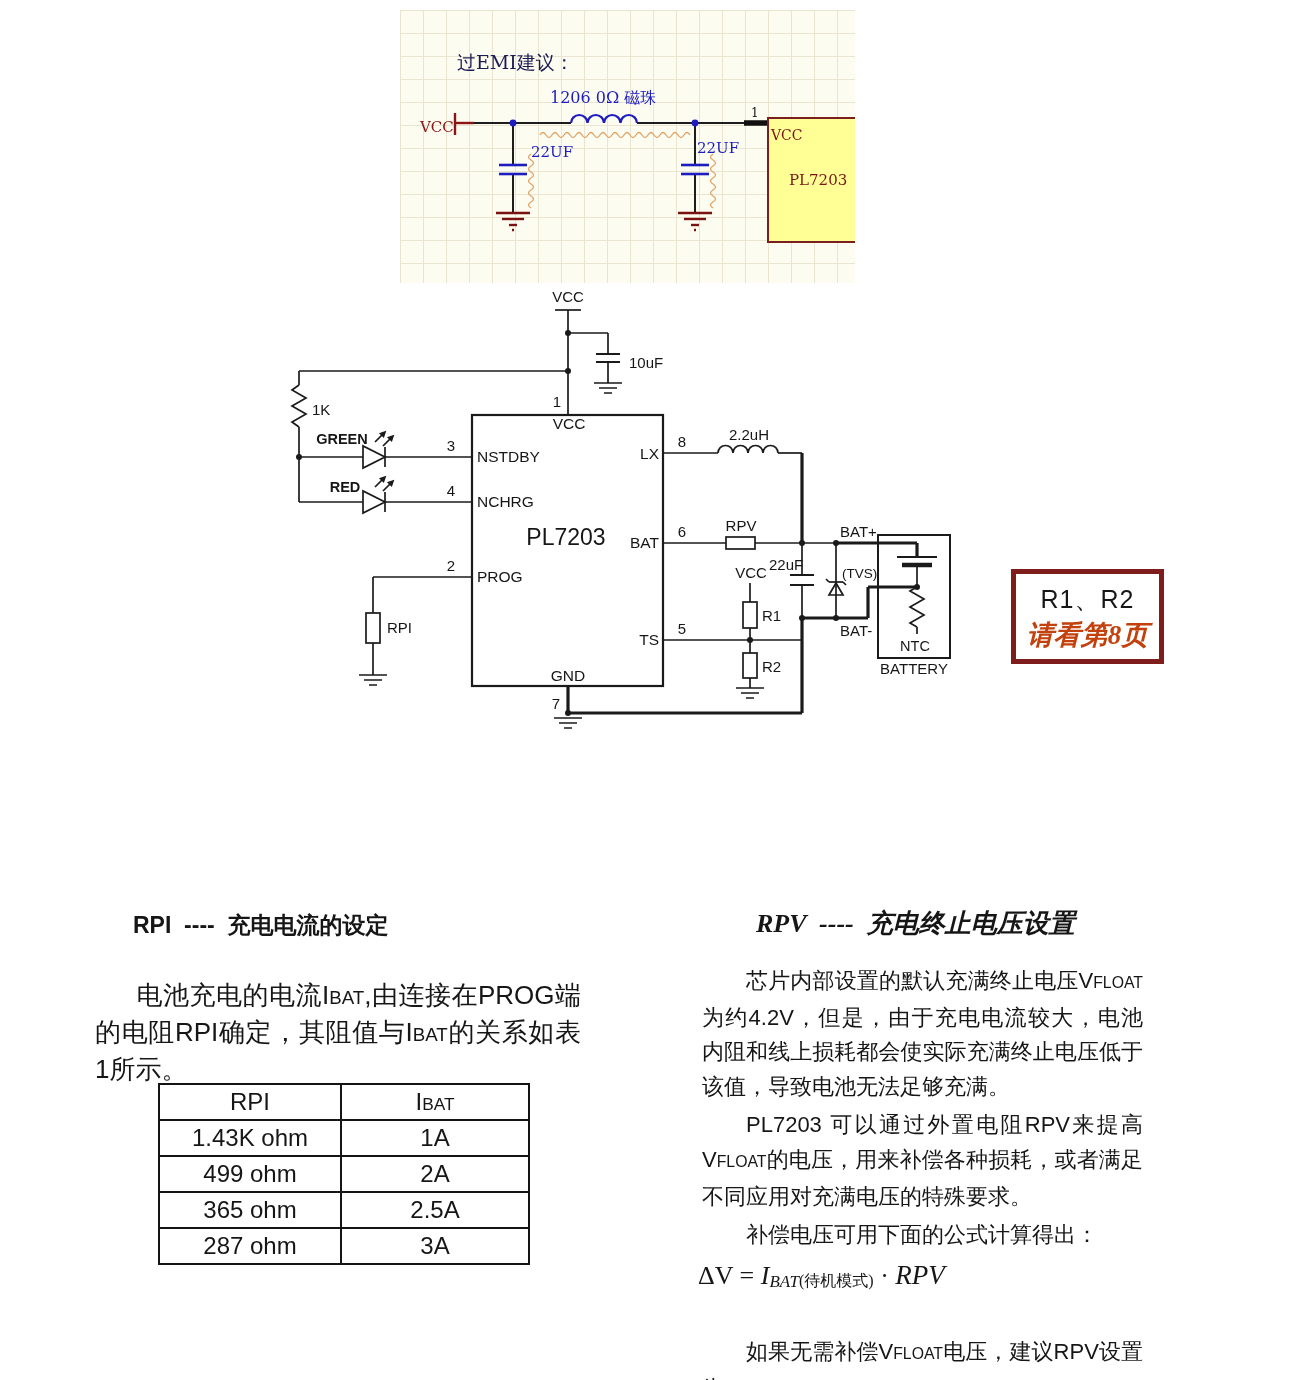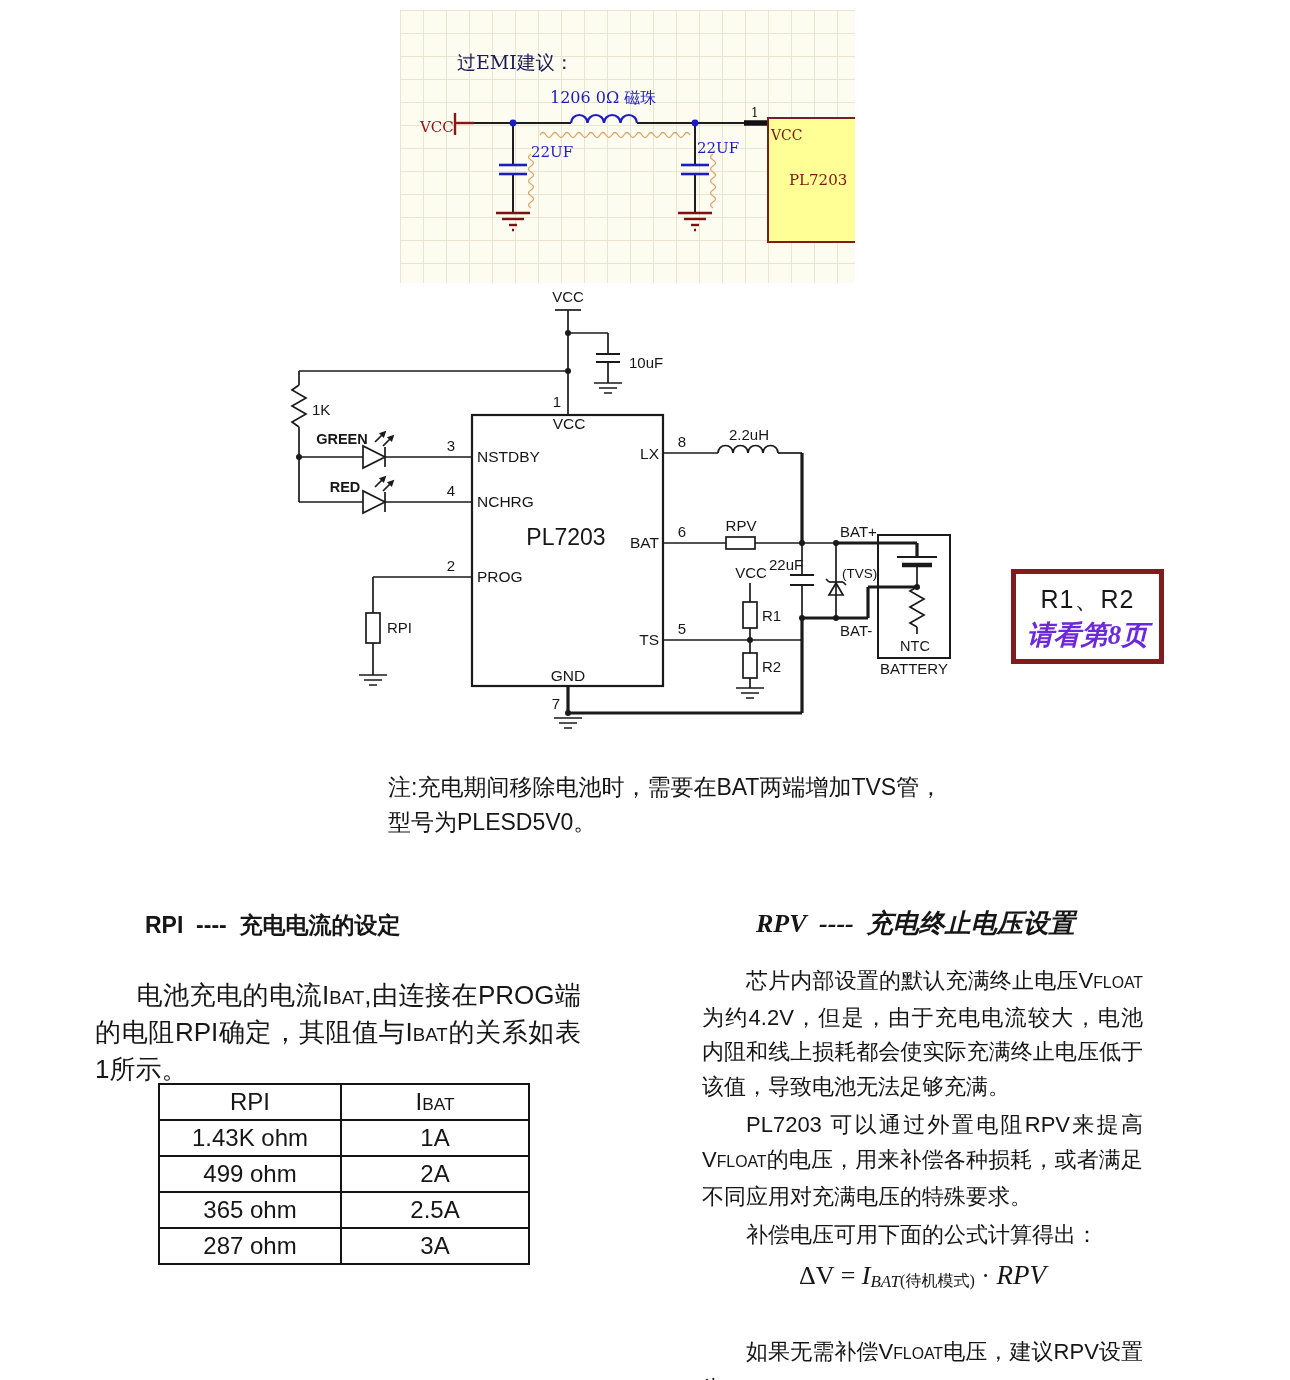--- a/index.html
+++ b/index.html
@@ -14,44 +14,44 @@
          background-size:23px 23px; }
   .emi svg { position:absolute; left:0; top:0; }
 
   
   .sch { position:absolute; left:285px; top:290px; }
 
   
   .refbox { position:absolute; left:1011px; top:569px; width:143px; height:85px;
             border:5px solid #7f1d1d; background:#fff; text-align:center; }
   .refbox .l1 { font-size:25px; margin-top:9px; letter-spacing:1px; }
-  .refbox .l2 { font-size:27px; color:#6d28d9; font-family:"Liberation Serif", serif;
+  .refbox .l2 { font-size:27px; color:#c2410c; font-family:"Liberation Serif", serif;
                 font-style:italic; font-weight:bold; margin-top:1px; }
 
   
   .note { position:absolute; left:388px; top:770px; font-size:23px; line-height:35px; }
 
   
-  .h-left { position:absolute; left:145px; top:910px; font-size:23px; font-weight:bold; white-space:pre; }
+  .h-left { position:absolute; left:133px; top:910px; font-size:23px; font-weight:bold; white-space:pre; }
   .para-left { position:absolute; left:95px; top:978px; width:486px; font-size:26px;
                line-height:34px; text-indent:1.6em; text-align:justify; }
   .tbl { position:absolute; left:158px; top:1083px; border-collapse:collapse; font-size:24px; }
   .tbl td { border:2px solid #141414; text-align:center; vertical-align:middle;
             height:34px; padding:0; }
   .tbl .c1 { width:180px; }
   .tbl .c2 { width:186px; }
 
   
   .h-right { position:absolute; left:756px; top:906px; font-size:26px; font-weight:bold;
              font-style:italic; font-family:"Liberation Serif", serif; white-space:pre; }
   .col-right { position:absolute; left:698px; top:960px; width:449px; font-size:22px;
                line-height:34.6px; text-align:justify; }
   .col-right p { margin:4px; text-indent:2em; }
   .sc { font-size:0.72em; }
-  .formula { text-align:center; text-indent:0 !important; margin:5px 0 6px 0;
+  .formula { text-indent:0 !important; margin:5px 0 6px 0;
              font-family:"Liberation Serif", serif; font-size:26px; }
   .f-i   { font-style:italic; }
   .f-sub { font-style:italic; font-size:17px; vertical-align:-3px; }
   .f-cn  { font-size:16px; vertical-align:-2px; }
   .f-rpv { font-style:italic; font-size:27px; }
   .p-gap { margin-top:36px !important; }
 </style>
 </head>
 <body>
 
@@ -266,24 +266,20 @@
       <text x="630" y="361" text-anchor="middle" font-size="14.5">NTC</text>
       <text x="629" y="384" text-anchor="middle">BATTERY</text>
     </g>
   </svg>
 
   <div class="refbox">
     <div class="l1">R1、R2</div>
     <div class="l2">请看第8页</div>
   </div>
 
-  <div class="note">
-    <div>注:充电期间移除电池时，需要在BAT两端增加TVS管，</div>
-    <div>型号为PLESD5V0。</div>
-  </div>
 
   <div class="h-left">RPI  ----  充电电流的设定</div>
 
   <div class="para-left"><span>电池充电的电流I</span><span class="sc">BAT</span><span>,由连接在PROG端的电阻RPI确定，其阻值与I</span><span class="sc">BAT</span><span>的关系如表1所示。</span></div>
 
   <table class="tbl">
     <tbody>
         <tr>
       <td class="c1">RPI</td>
       <td class="c2"><span>I</span><span class="sc">BAT</span></td>

